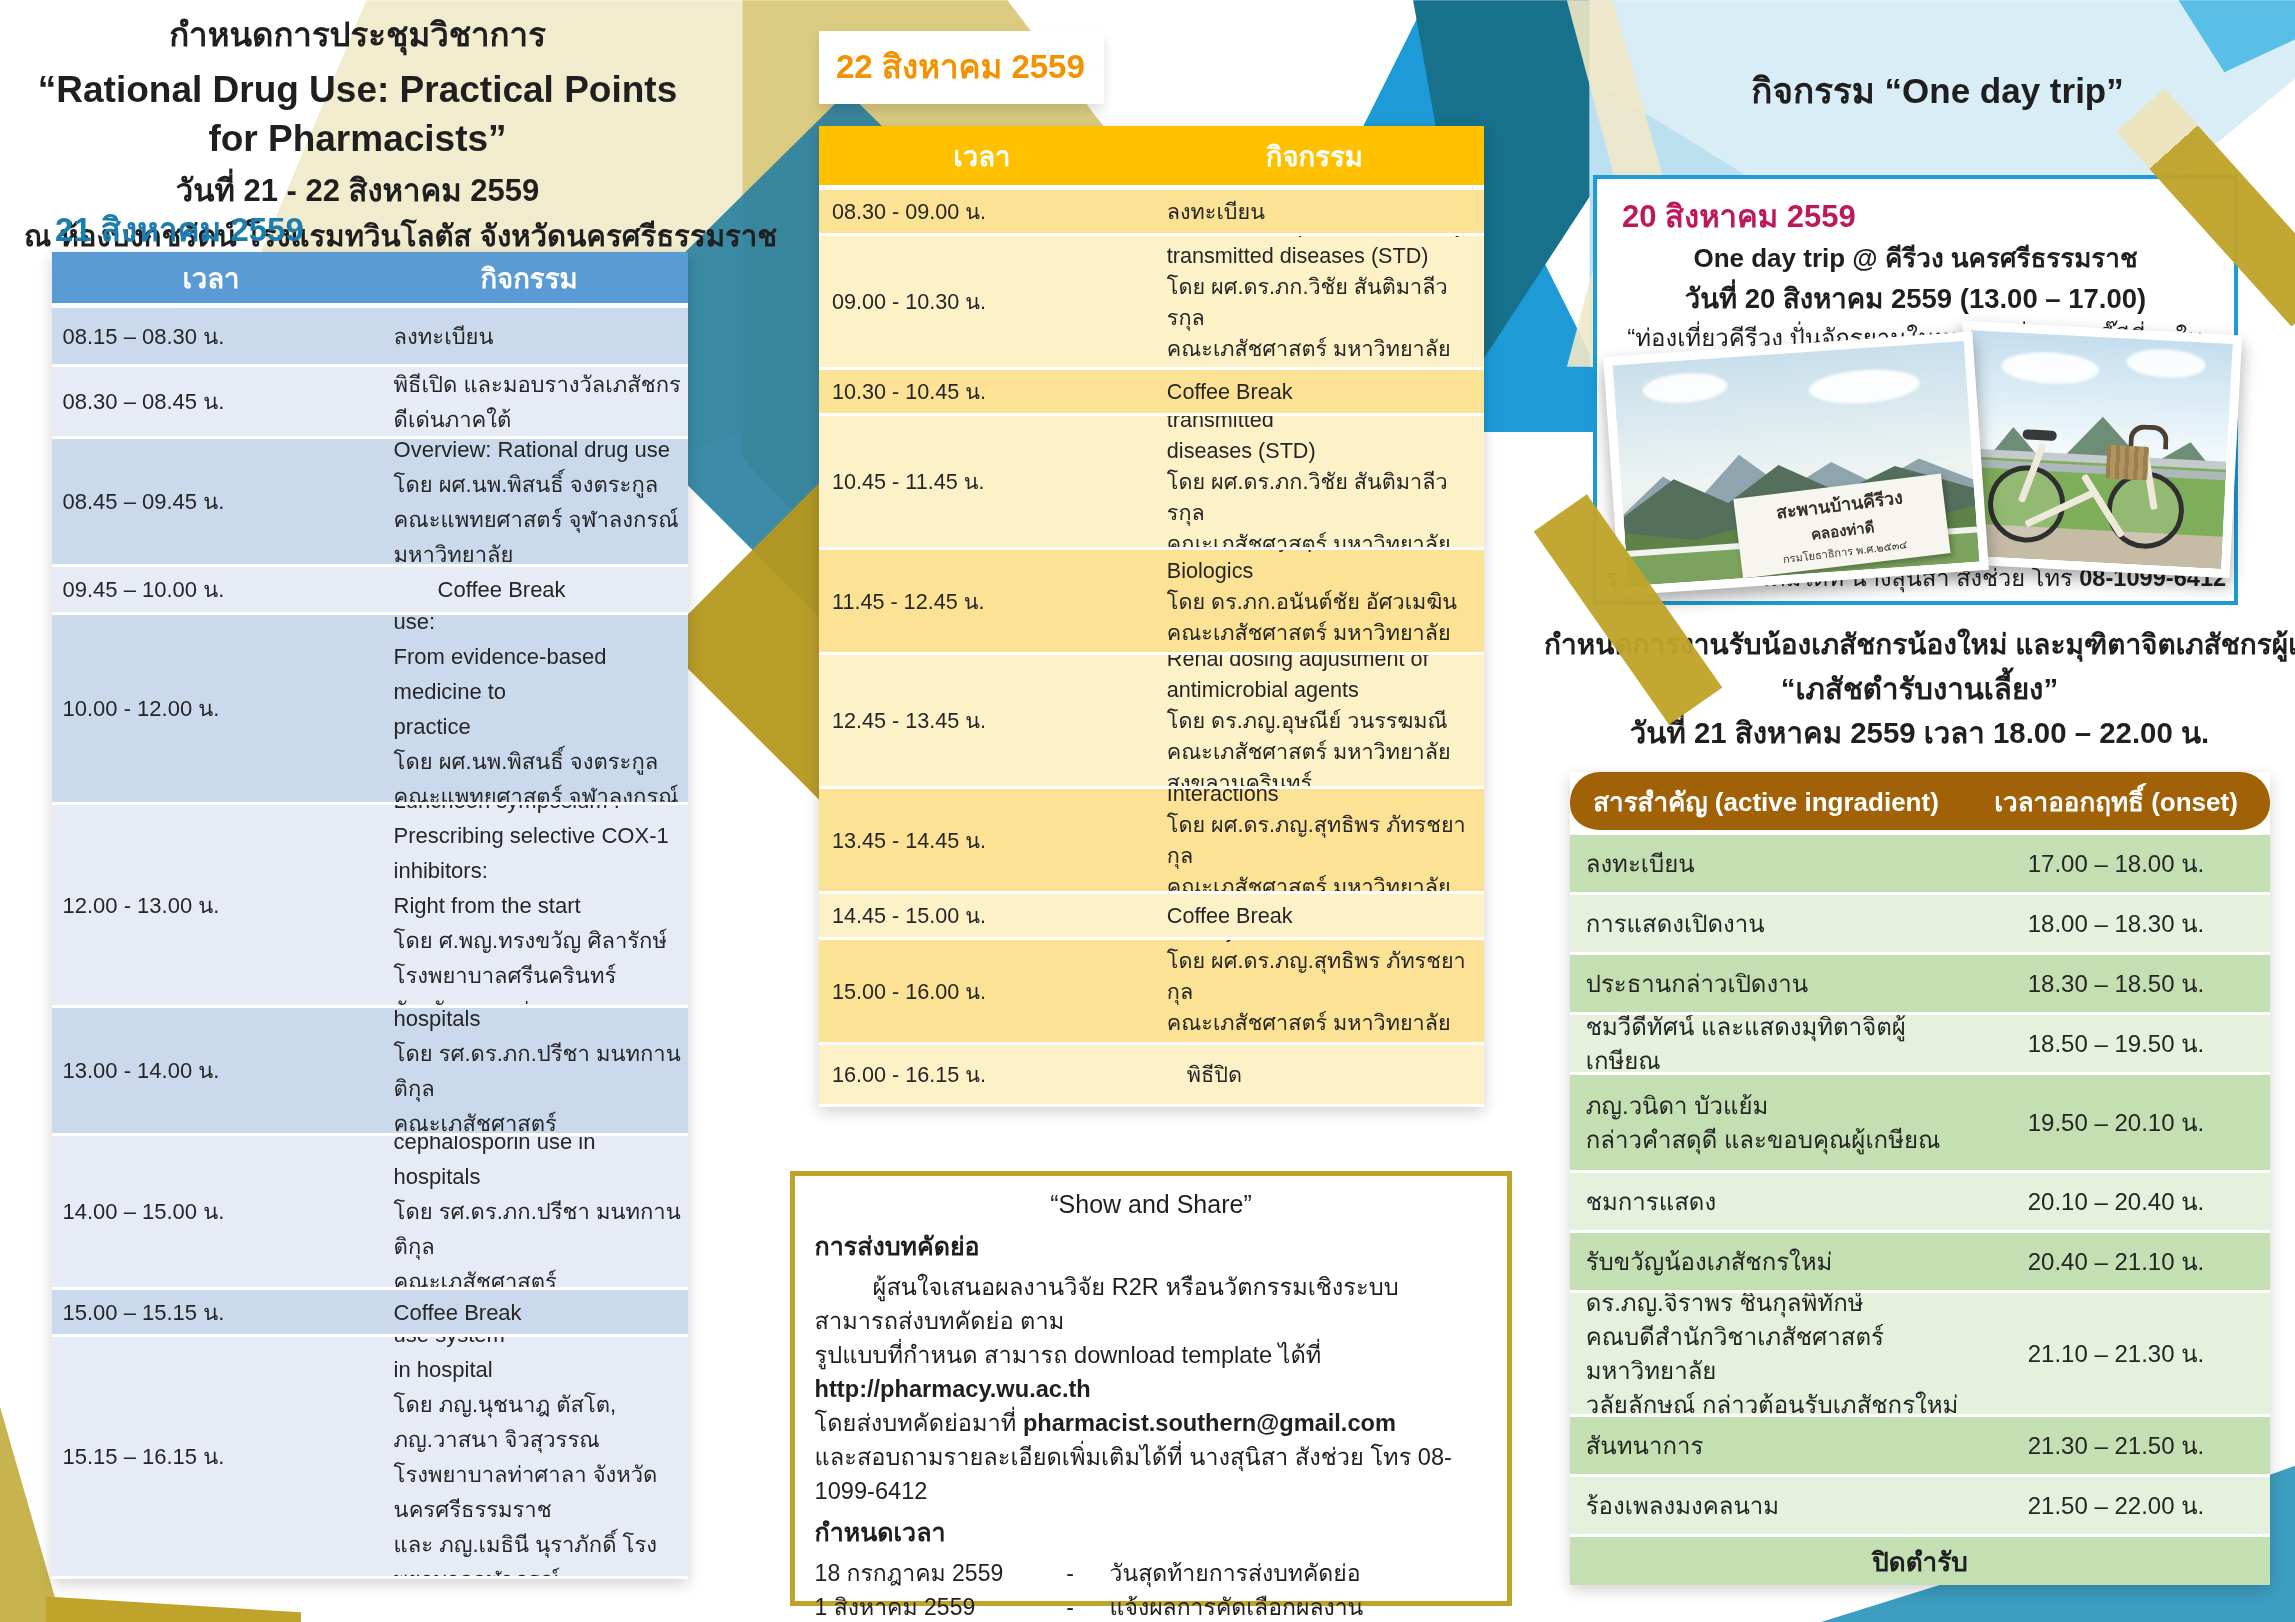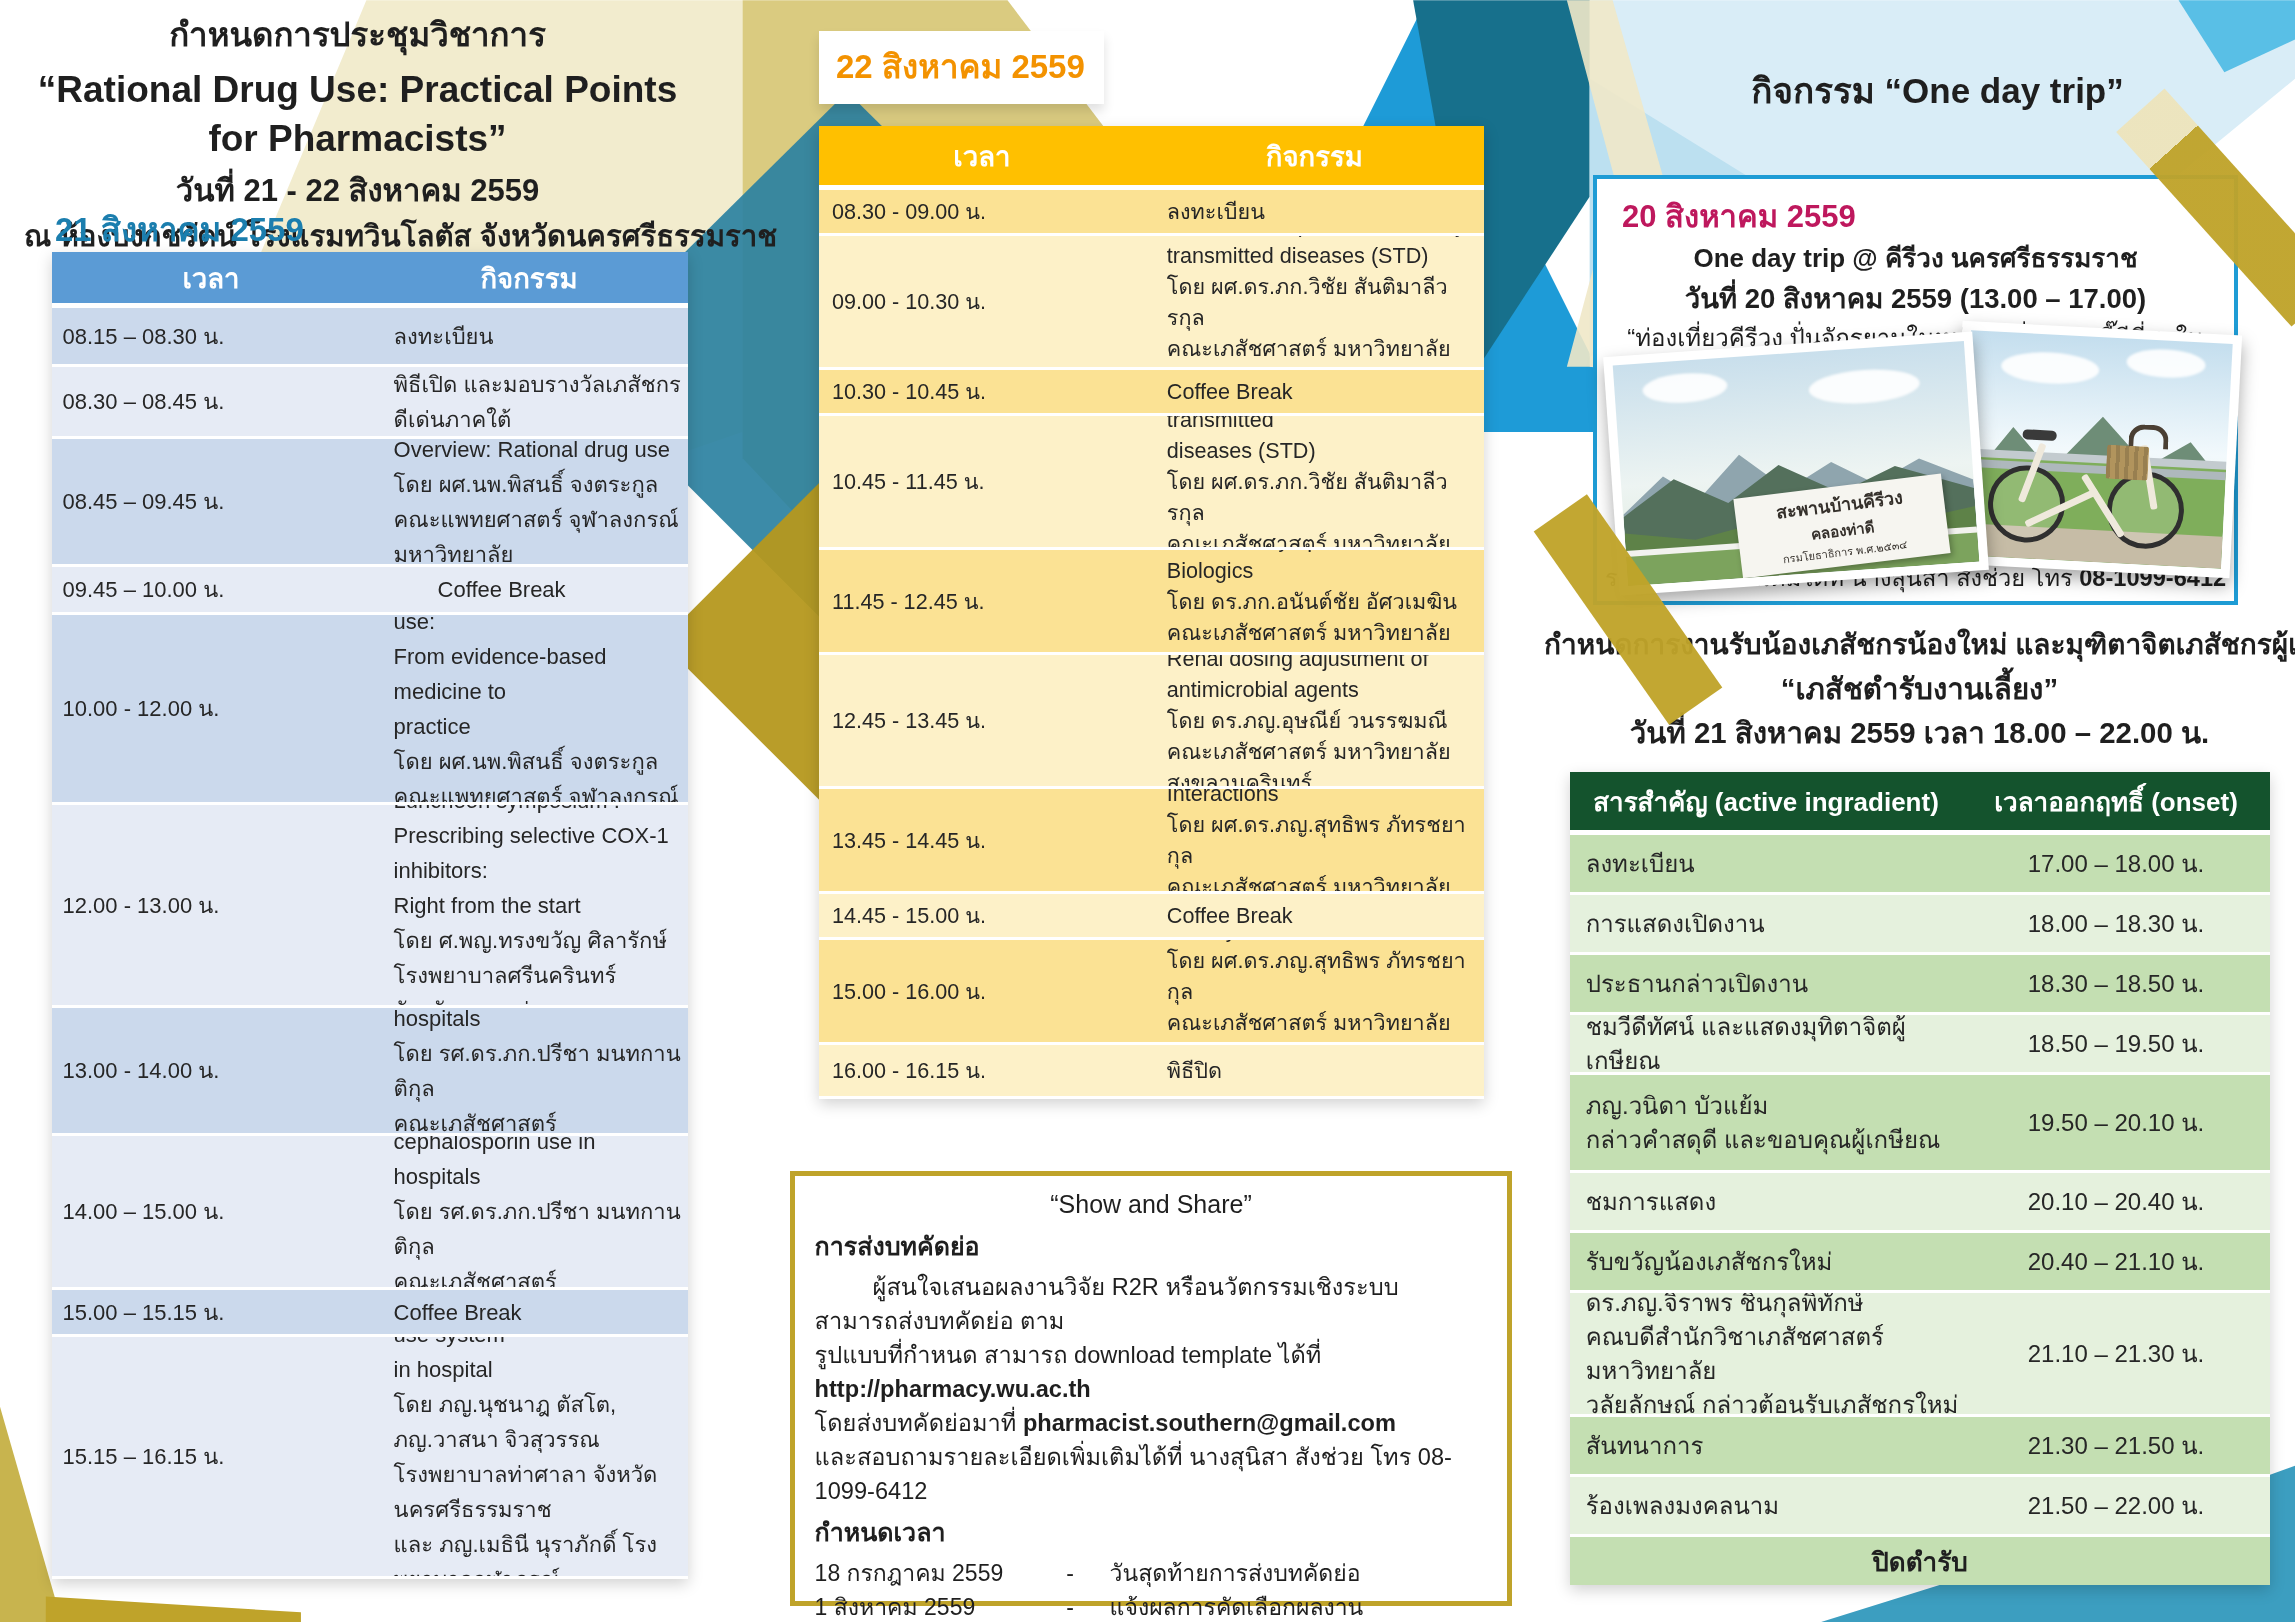--- a/index.html
+++ b/index.html
@@ -64,21 +64,21 @@
   .tbl-orange .shade-b{background:#FDF1C8;}
   .tbl-orange .rows div.row:nth-of-type(1){height:46px;}
   .tbl-orange .rows div.row:nth-of-type(2){height:134px;}
   .tbl-orange .rows div.row:nth-of-type(3){height:46px;}
   .tbl-orange .rows div.row:nth-of-type(4){height:134px;}
   .tbl-orange .rows div.row:nth-of-type(5){height:105px;}
   .tbl-orange .rows div.row:nth-of-type(6){height:134px;}
   .tbl-orange .rows div.row:nth-of-type(7){height:105px;}
   .tbl-orange .rows div.row:nth-of-type(8){height:46px;}
   .tbl-orange .rows div.row:nth-of-type(9){height:105px;}
-  .tbl-orange .rows div.row:nth-of-type(10){height:54px;}
+  .tbl-orange .rows div.row:nth-of-type(10){height:62px;gap:20px;}
 
   
   .ss-box{left:790px;top:1171px;width:722px;height:435px;background:#fff;
           border:5.2px solid #BFA32A;box-sizing:border-box;padding:11.8px 19.6px;z-index:2;}
   .ss-title{text-align:center;font-size:25px;margin:2.6px 0 6.5px 0;}
   .ss-h{font-size:25px;font-weight:700;margin:3.9px 0;}
   .ss-para{font-size:23.6px;line-height:34px;white-space:pre-line;margin:1.3px 0 3.9px 0;text-indent:58px;}
   .ss-para b{font-weight:700;}
   .ss-dl{display:grid;grid-template-columns:216px 79px auto;font-size:23px;line-height:34px;}
   .ss-dl .dash{text-align:center;}
@@ -137,21 +137,21 @@
   .tape1{left:2097px;top:175px;width:262px;transform:rotate(48deg);
          background:linear-gradient(90deg,#EDE4BC 0 19%,#BFA32A 19%);}
   .tape2{left:1510px;top:577px;width:236px;transform:rotate(55deg);background:#BFA32A;}
 
   
   .party{left:1544px;top:623px;width:751px;text-align:center;z-index:2;line-height:44px;}
   .party .p1{font-size:28px;font-weight:700;white-space:nowrap;}
   .party .p2{font-size:29.4px;font-weight:700;}
   .party .p3{font-size:29.4px;font-weight:700;}
   .tbl-green{left:1570px;top:772px;width:700px;}
-  .tbl-green .hdr{height:58px;background:#14532d;}
+  .tbl-green .hdr{height:58px;background:#a16207;border-radius:30px;}
   .tbl-green .hdr .hc1{width:56%;font-size:26px;}
   .tbl-green .hdr .hc2{width:44%;font-size:26px;}
   .tbl-green .cell{font-size:24px;line-height:34px;color:#262626;}
   .tbl-green .time{width:56%;padding-left:15.7px;order:0;}
   .tbl-green .act{justify-content:center;text-align:center;padding:0 3.9px;}
   .tbl-green .shade-a{background:#C4DFB2;}
   .tbl-green .shade-b{background:#E5F1DD;}
   .tbl-green .rows div.row:nth-of-type(1){height:60px;}
   .tbl-green .rows div.row:nth-of-type(2){height:60px;}
   .tbl-green .rows div.row:nth-of-type(3){height:60px;}

